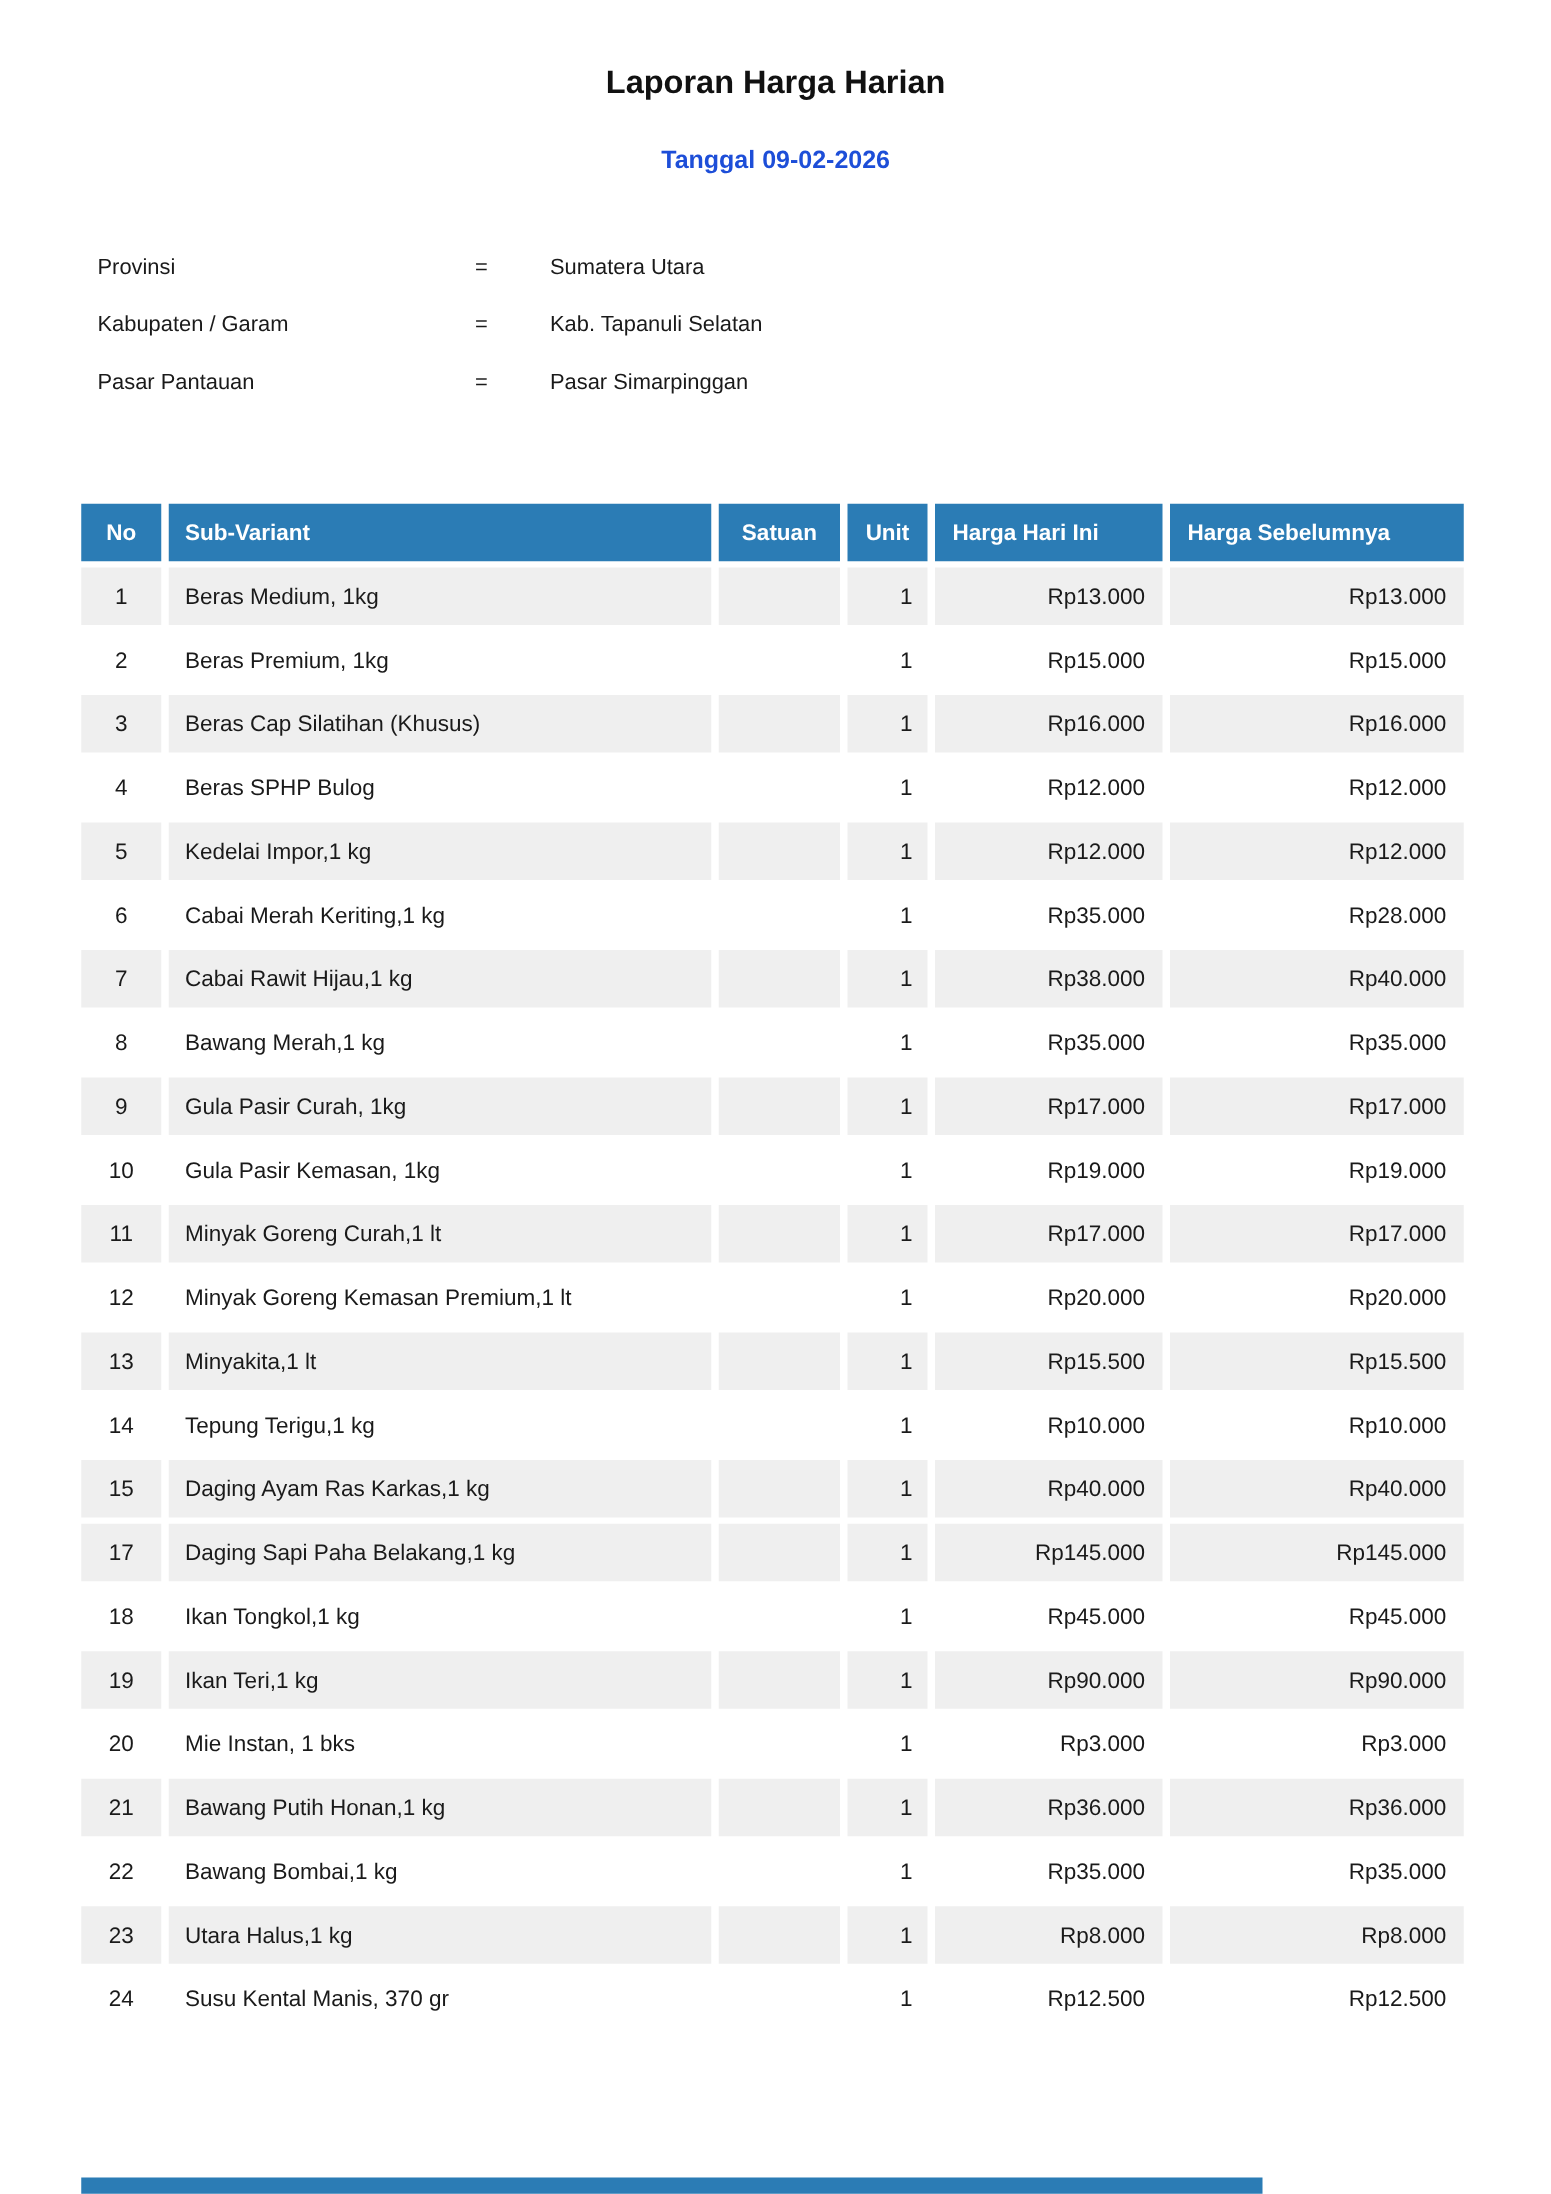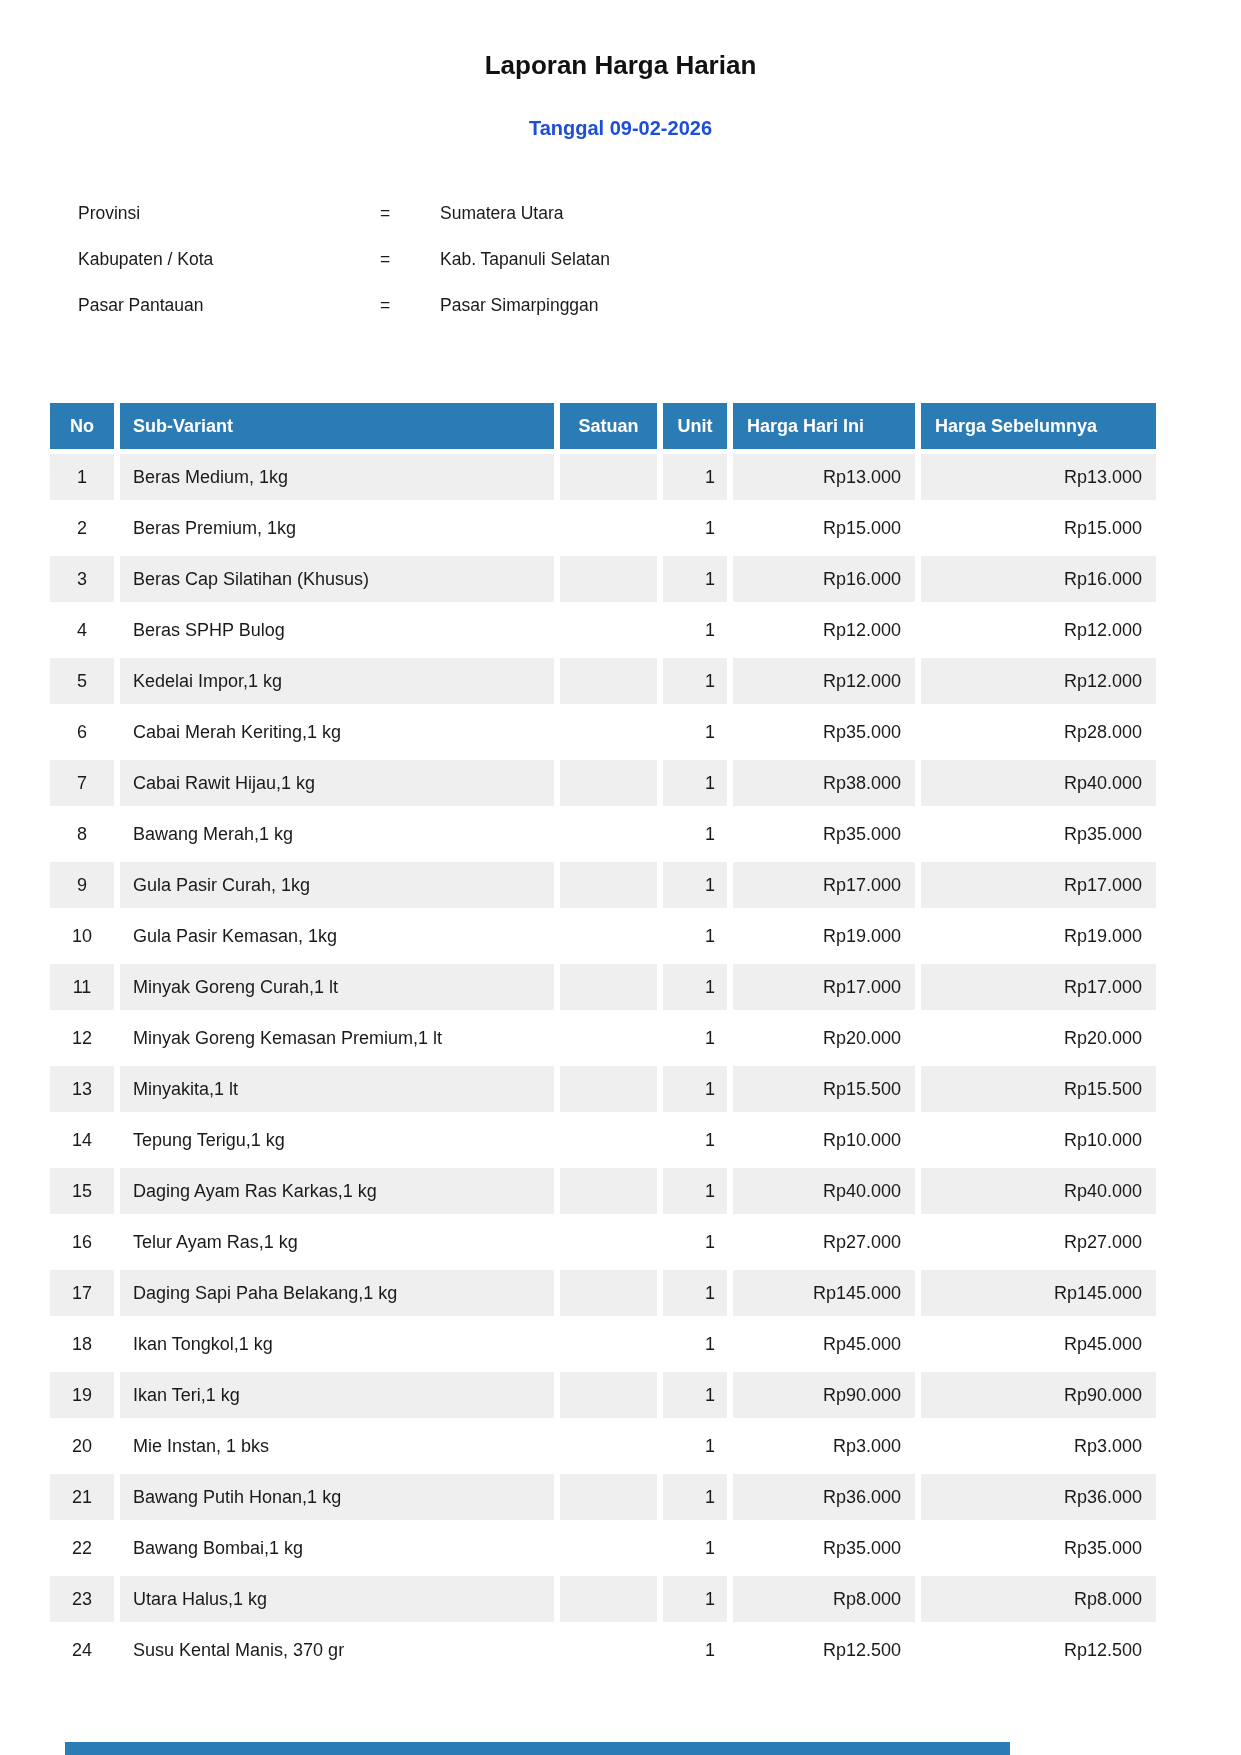--- a/index.html
+++ b/index.html
@@ -25,21 +25,21 @@
   }
   .info{
     position:absolute;top:190px;left:78px;font-size:17.5px;
   }
   .info-row{display:flex;height:46px;align-items:center;}
   .info-label{width:302px;}
   .info-eq{width:60px;}
   .info-value{white-space:nowrap;}
 
   table.report{
-    position:absolute;top:398px;left:44px;
+    position:absolute;top:398px;left:59px;
     border-collapse:separate;border-spacing:6px 5px;
     table-layout:fixed;
   }
   table.report th{
     background:var(--header-bg);color:#ffffff;
     font-size:18px;font-weight:bold;height:46px;padding:0;
     vertical-align:middle;
   }
   table.report td{
     font-size:18px;height:46px;padding:0;vertical-align:middle;
@@ -65,21 +65,21 @@
 <div class="title">Laporan Harga Harian</div>
 <div class="subtitle">Tanggal 09-02-2026</div>
 
 <div class="info">
   <div class="info-row">
     <span class="info-label">Provinsi</span>
     <span class="info-eq">=</span>
     <span class="info-value">Sumatera Utara</span>
   </div>
   <div class="info-row">
-    <span class="info-label">Kabupaten / Kota</span>
+    <span class="info-label">Kabupaten / Garam</span>
     <span class="info-eq">=</span>
     <span class="info-value">Kab. Tapanuli Selatan</span>
   </div>
   <div class="info-row">
     <span class="info-label">Pasar Pantauan</span>
     <span class="info-eq">=</span>
     <span class="info-value">Pasar Simarpinggan</span>
   </div>
 </div>
 
@@ -216,28 +216,20 @@
     <td class="c-price">Rp10.000</td>
   </tr>
       <tr class="alt">
     <td class="c-no">15</td>
     <td class="c-sub">Daging Ayam Ras Karkas,1 kg</td>
     <td class="c-satuan"></td>
     <td class="c-unit">1</td>
     <td class="c-price">Rp40.000</td>
     <td class="c-price">Rp40.000</td>
   </tr>
-      <tr>
-    <td class="c-no">16</td>
-    <td class="c-sub">Telur Ayam Ras,1 kg</td>
-    <td class="c-satuan"></td>
-    <td class="c-unit">1</td>
-    <td class="c-price">Rp27.000</td>
-    <td class="c-price">Rp27.000</td>
-  </tr>
       <tr class="alt">
     <td class="c-no">17</td>
     <td class="c-sub">Daging Sapi Paha Belakang,1 kg</td>
     <td class="c-satuan"></td>
     <td class="c-unit">1</td>
     <td class="c-price">Rp145.000</td>
     <td class="c-price">Rp145.000</td>
   </tr>
       <tr>
     <td class="c-no">18</td>

